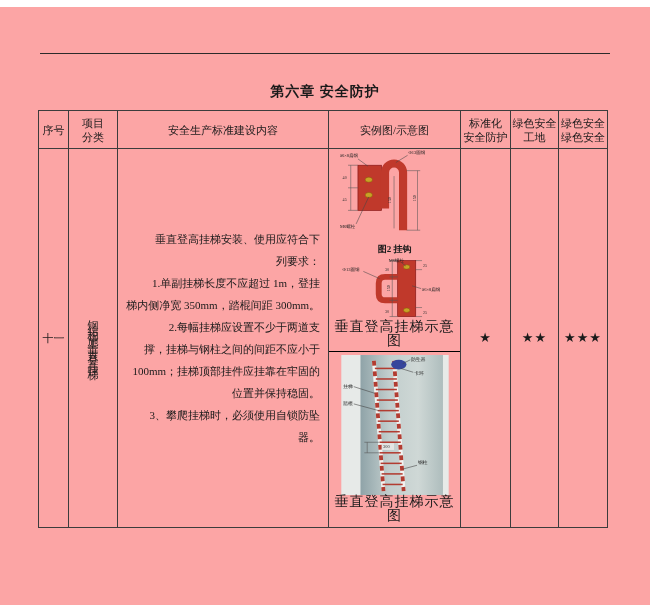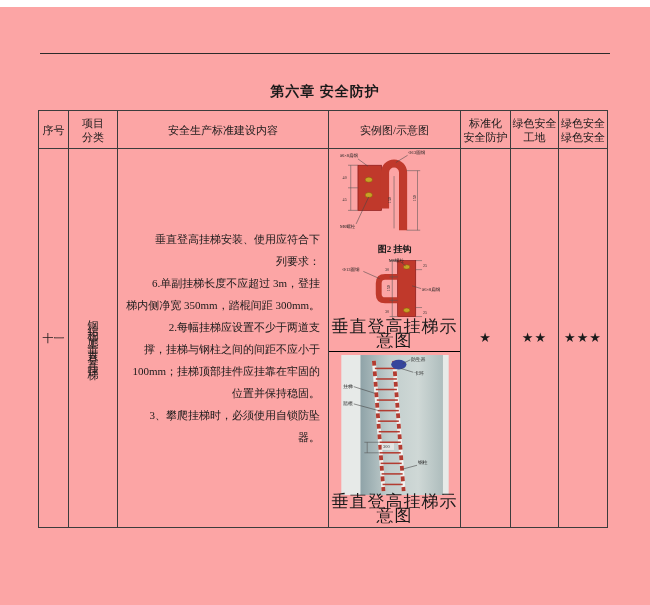--- a/index.html
+++ b/index.html
@@ -18,21 +18,21 @@
   tr.body td{height:378px;}
   .content-cell{text-align:left !important;padding:0 8px !important;}
   .content-cell p{margin:0;text-indent:2em;font-size:11px;line-height:22px;text-align:right;}
   .vertical-label{writing-mode:vertical-rl;text-orientation:upright;
     letter-spacing:5px;margin:0 auto;font-size:11px;line-height:14px;}
   .fig-cell{vertical-align:top !important;}
   .fig-sub1{height:202px;border-bottom:1px solid #000000;display:flex;
     flex-direction:column;align-items:center;position:relative;}
   .fig-sub2{height:174px;display:flex;flex-direction:column;align-items:center;}
   .fig2-label{font-size:9px;font-weight:bold;line-height:10px;margin-top:1px;}
-  .fig-caption{font-size:17px;letter-spacing:1px;margin-top:auto;margin-bottom:3px;line-height:14px;}
+  .fig-caption{font-size:14px;letter-spacing:1px;margin-top:auto;margin-bottom:3px;line-height:14px;}
   .stars{font-size:13px;letter-spacing:1px;font-family:"DejaVu Sans",sans-serif;}
   .page-num{position:absolute;left:0;top:541px;width:100%;text-align:center;font-size:9px;color:#333;}
   svg text.tiny{font-size:5px;fill:#222;font-family:"Liberation Serif",serif;}
   svg text.dim{font-size:4.6px;fill:#333;font-family:"Liberation Serif",serif;}
   svg .dimline{stroke:#555;stroke-width:0.6;}
   svg .leader{stroke:#444;stroke-width:0.6;fill:none;}
 </style>
 </head>
 <body>
 
@@ -80,21 +80,21 @@
           <div>绿色安全</div>
         </td>
       </tr>
       <tr class="body">
         <td><span>十一</span></td>
         <td>
           <div class="vertical-label">钢结构施工垂直登高挂梯</div>
         </td>
         <td class="content-cell">
           <p>垂直登高挂梯安装、使用应符合下列要求：</p>
-          <p>6.单副挂梯长度不应超过 3m，登挂梯内侧净宽 350mm，踏棍间距 300mm。</p>
+          <p>1.单副挂梯长度不应超过 1m，登挂梯内侧净宽 350mm，踏棍间距 300mm。</p>
           <p>2.每幅挂梯应设置不少于两道支撑，挂梯与钢柱之间的间距不应小于 100mm；挂梯顶部挂件应挂靠在牢固的位置并保持稳固。</p>
           <p>3、攀爬挂梯时，必须使用自锁防坠器。</p>
         </td>
         <td class="fig-cell">
           <div class="fig-sub1">
 
             <svg width="125" height="104" viewBox="0 0 125 104">
               <g>
                 <rect x="22" y="18" width="26" height="50" fill="#c0392b" stroke="#8b1a1a" stroke-width="0.8"></rect>
                 <path d="M52,66 L52,26 A10 10 0 0 1 72,26 L72,90" fill="none" stroke="#c0392b" stroke-width="9"></path>

